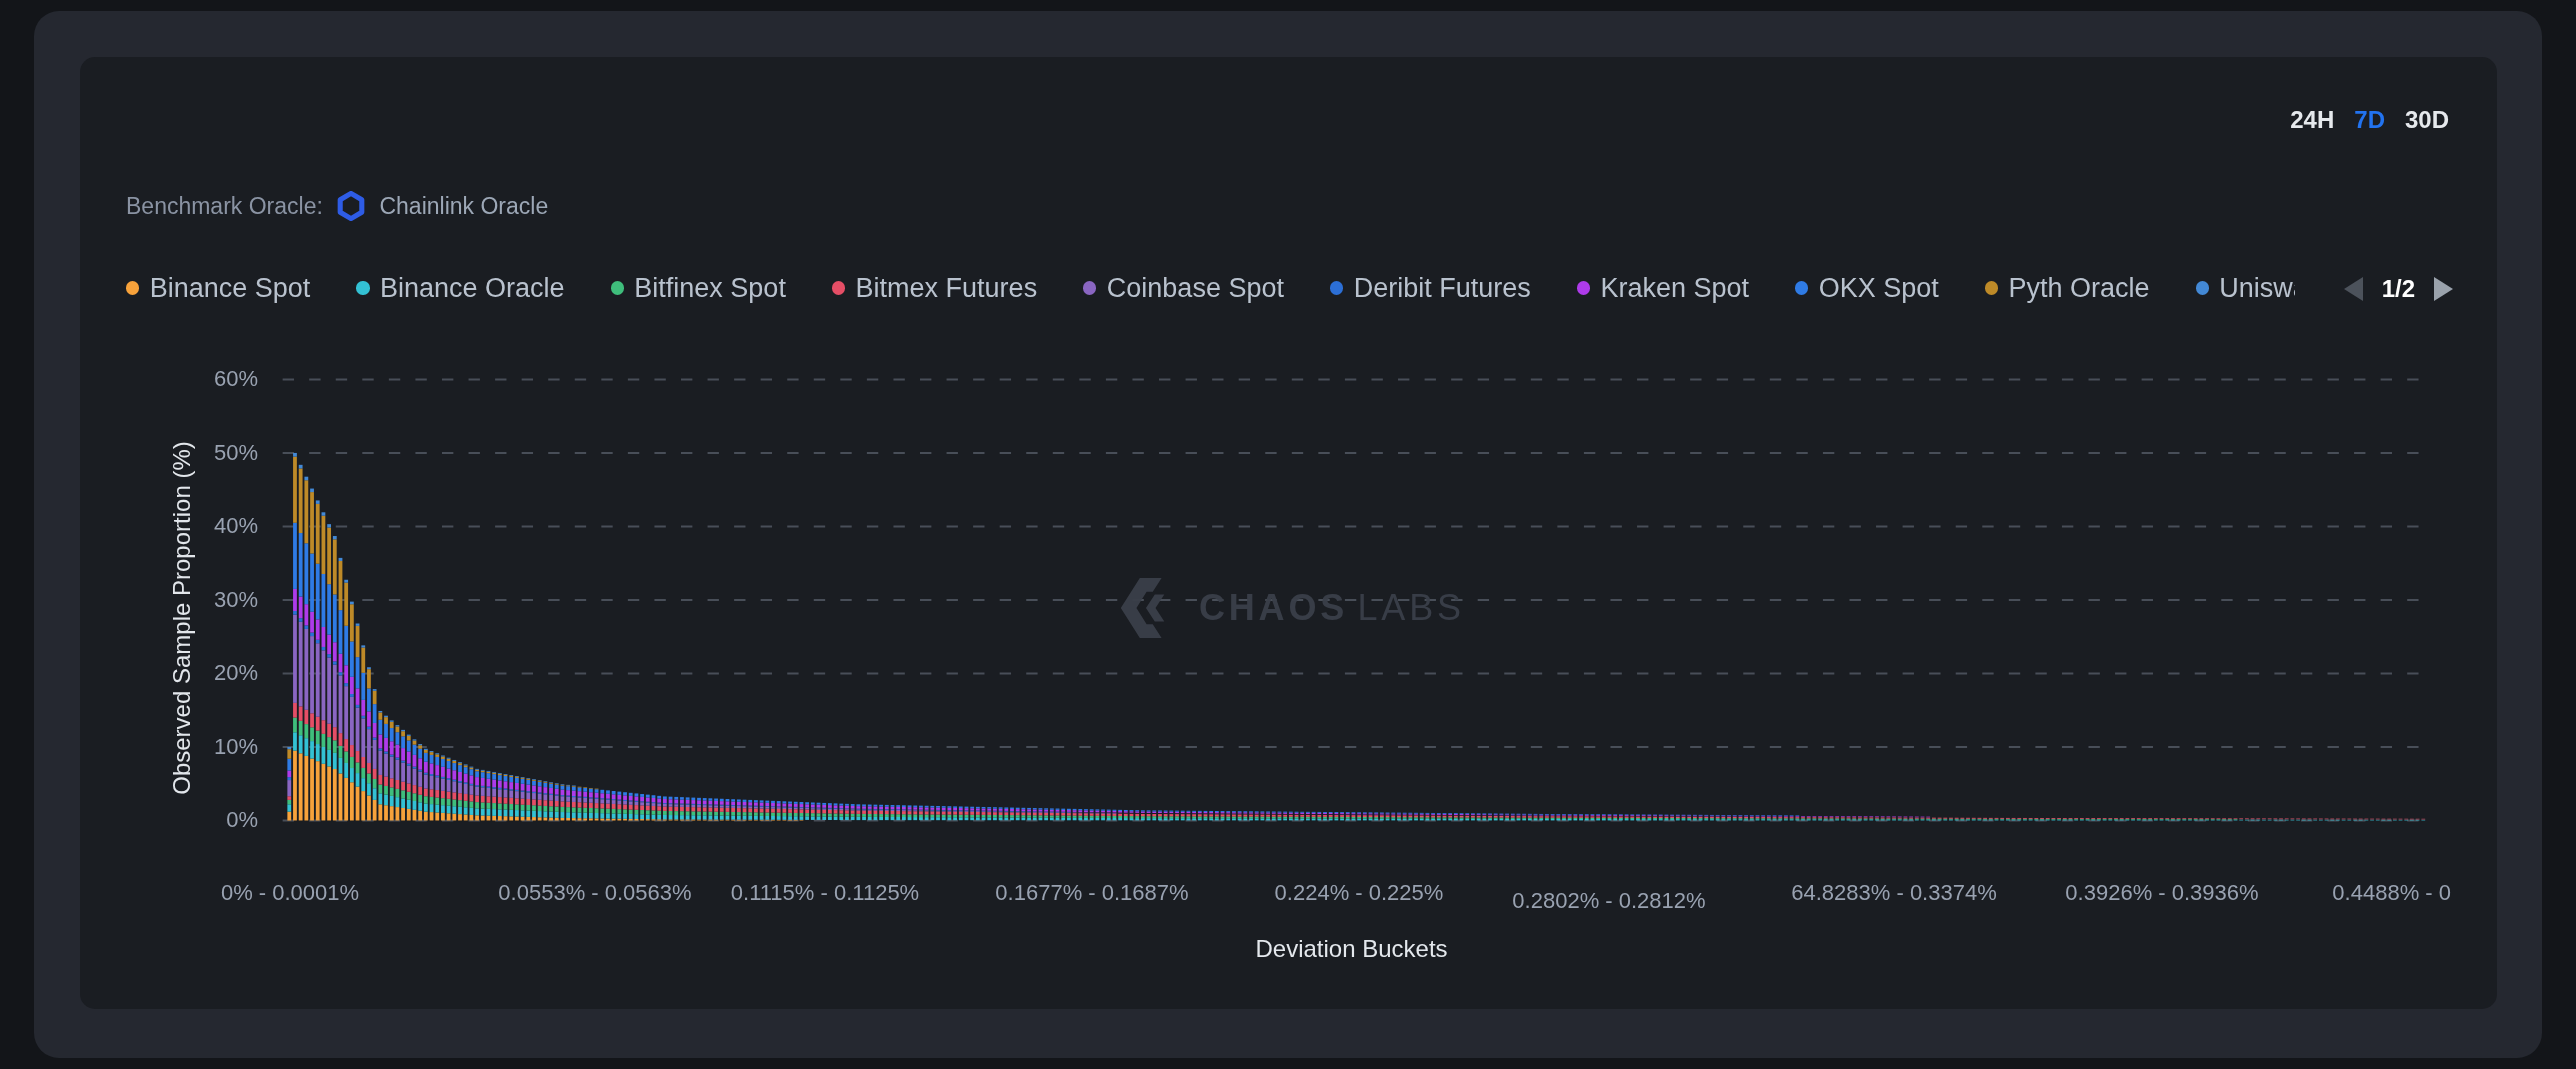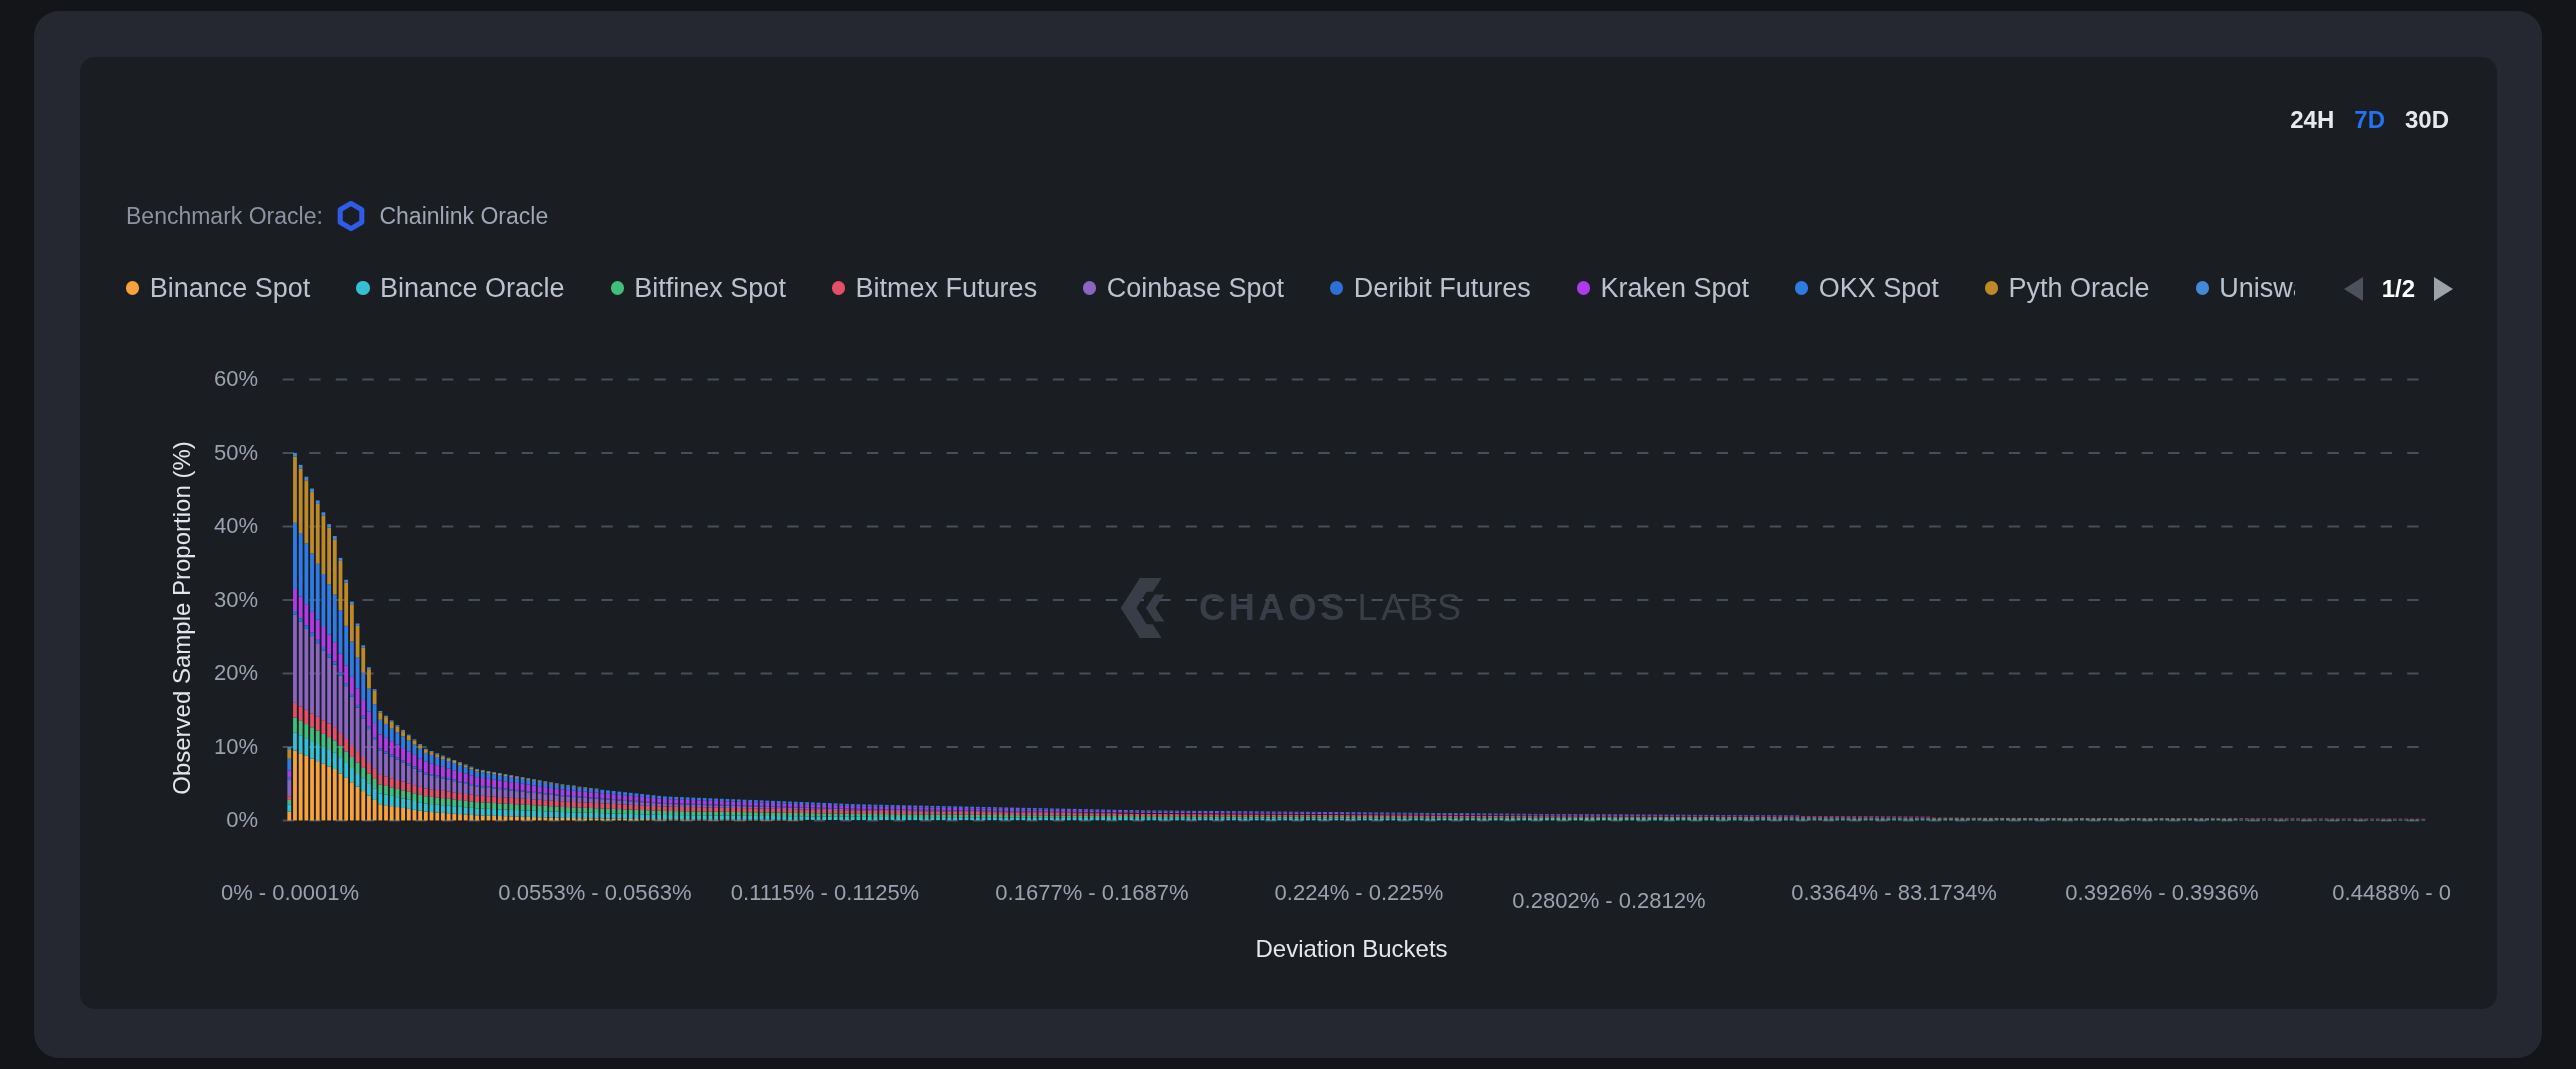--- a/index.html
+++ b/index.html
@@ -4,21 +4,21 @@
 <style>
   * { margin:0; padding:0; box-sizing:border-box; }
   html,body { background:#131519; }
   body { font-family:"Liberation Sans", sans-serif; }
   #stage { position:relative; width:2576px; height:1070px; background:#131519; overflow:hidden; }
   #panel { position:absolute; left:34px; top:11.4px; width:2508px; height:1047px; background:#252830; border-radius:25px; }
   #card  { position:absolute; left:80px; top:57px; width:2417px; height:952px; background:#1A1D22; border-radius:15px; }
 
   .title { position:absolute; left:126px; top:104px; font-size:26.6px; font-weight:700; color:#E9EBEF; letter-spacing:0.2px; }
   .subtitle { position:absolute; left:126px; top:152px; font-size:23px; font-weight:400; color:#D2D6DC; }
-  .benchmark-row { position:absolute; left:126px; top:197px; height:38px; display:flex; align-items:center; gap:13.3px; }
+  .benchmark-row { position:absolute; left:126px; top:187px; height:38px; display:flex; align-items:center; gap:13.3px; }
   .benchmark-label { font-size:23px; color:#8A93A3; }
   .benchmark-provider { font-size:23px; color:#9CA7B6; }
 
   #time-ranges { position:absolute; top:106px; right:127px; display:flex; gap:20px; }
   .time-range { font-size:24px; font-weight:700; color:#E6E9ED; cursor:pointer; }
   .time-range.active { color:#2273F0; }
 
   #legend-clip { position:absolute; left:126px; top:269px; width:2169px; height:38px; overflow:hidden; white-space:nowrap; }
   #legend-items { display:flex; gap:46px; align-items:center; height:38px; }
   .legend-item { display:inline-flex; align-items:center; gap:10.4px; flex:0 0 auto; cursor:pointer; }
@@ -2269,21 +2269,21 @@
       <div class="y-tick" style="left: 192px; top: 440px; text-align: right;">50%</div>
       <div class="y-tick" style="left: 192px; top: 366px;">60%</div>
     </div>
   <div id="x-labels-clip">
       <div class="x-tick" style="left: 210px;">0% - 0.0001%</div>
       <div class="x-tick" style="left: 487px; margin-left: 28px;">0.0553% - 0.0563%</div>
       <div class="x-tick" style="left: 745px;">0.1115% - 0.1125%</div>
       <div class="x-tick" style="left: 1012px;">0.1677% - 0.1687%</div>
       <div class="x-tick" style="left: 1279px;">0.224% - 0.225%</div>
       <div class="x-tick" style="left: 1529px; margin-top: 8px;">0.2802% - 0.2812%</div>
-      <div class="x-tick" style="left: 1814px;">0.3364% - 83.1734%</div>
+      <div class="x-tick" style="left: 1814px;">64.8283% - 0.3374%</div>
       <div class="x-tick" style="left: 2082px;">0.3926% - 0.3936%</div>
       <div class="x-tick" style="left: 2349px;">0.4488% - 0.4498%</div>
     </div>
   <div class="x-axis-title">Deviation Buckets</div>
 
   <div id="watermark">
     <span style="display:inline-flex;">
       <svg width="68" height="68" viewBox="0 0 100 100">
         <path d="M70,6 H38 L10,50 L38,94 H70 L57,74 H48 L33,50 L48,26 H57 Z" fill="#3A3F49"></path>
         <path d="M74,30 L61,50 L74,70 L60,70 L47,50 L60,30 Z" fill="#3A3F49"></path>

